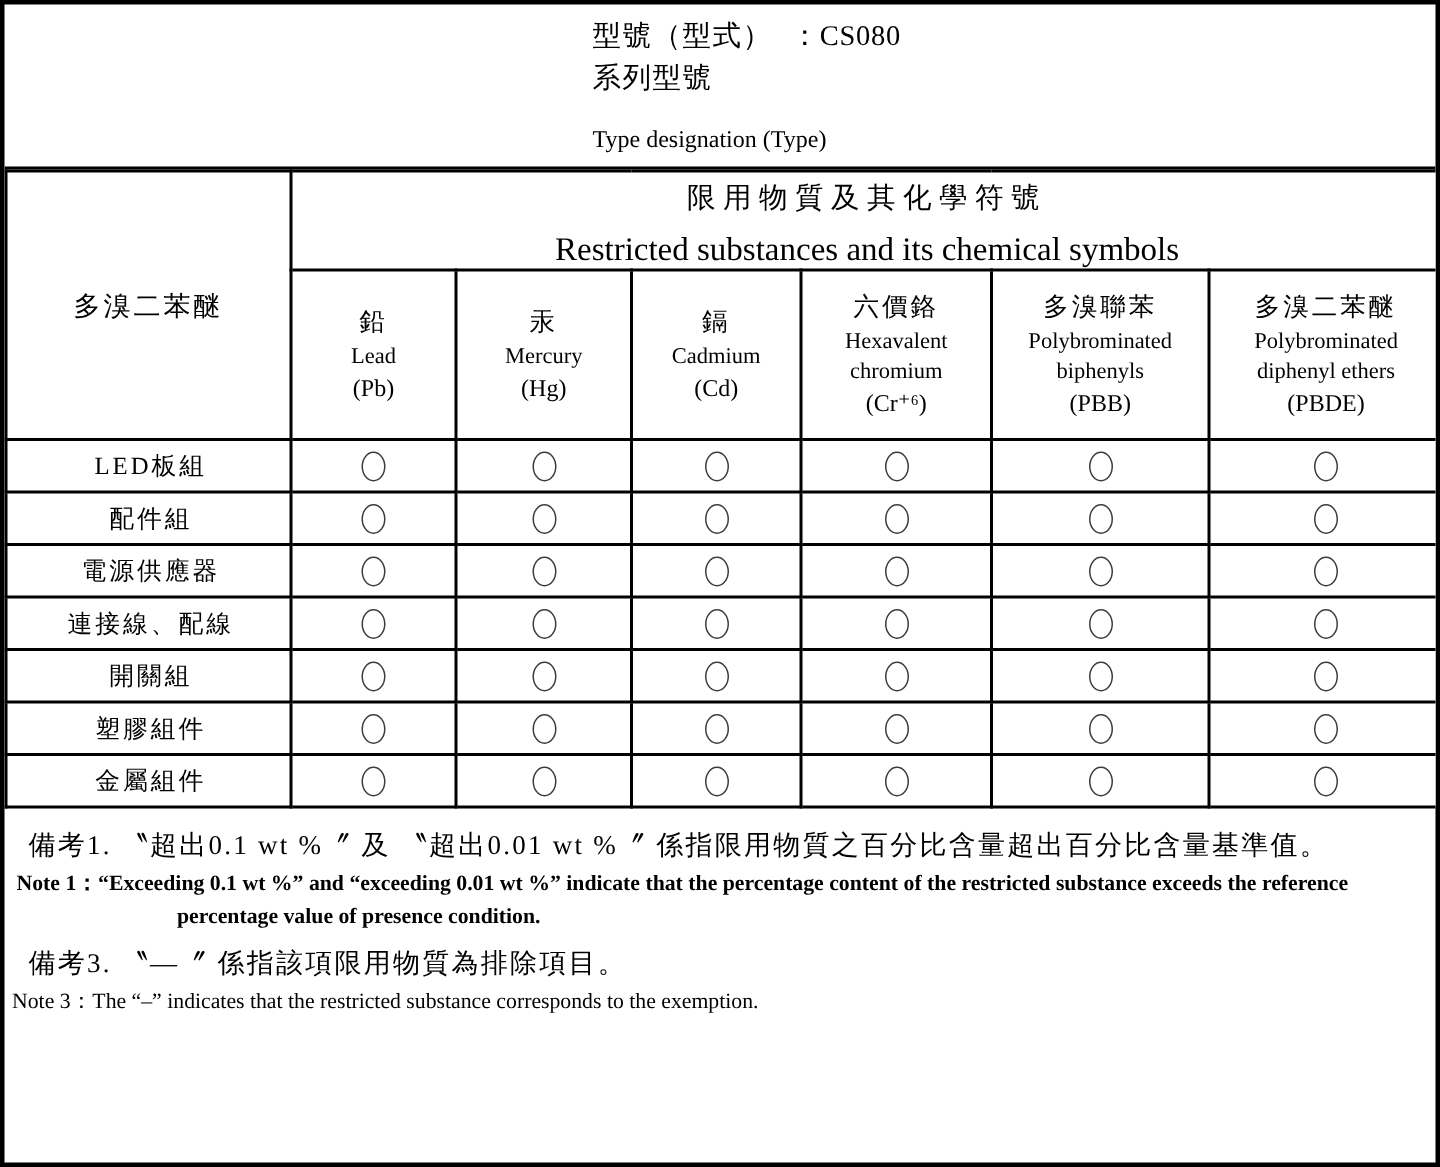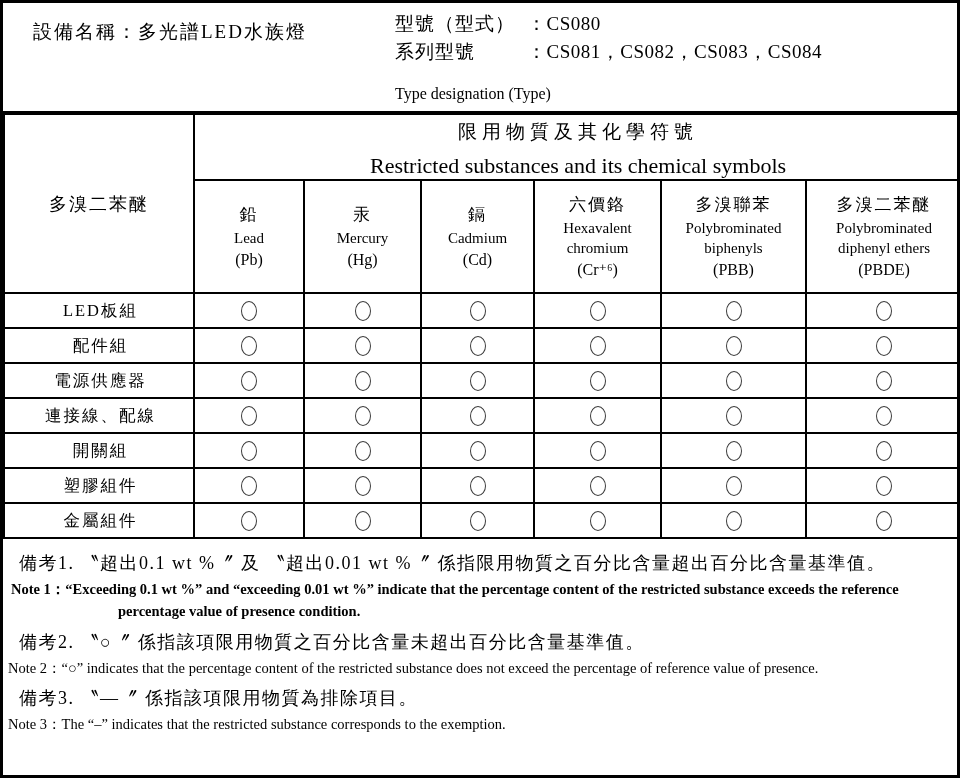--- a/index.html
+++ b/index.html
@@ -98,30 +98,28 @@
   .note-en.oneline{white-space:nowrap;}
   .note-group{margin-bottom:7px;}
 </style>
 </head>
 <body>
 
 <div class="sheet">
 
   <div class="top-block">
     <div class="top-left">
-      <div class="equip-zh">設備名稱：多光譜LED水族燈</div>
     </div>
     <div class="top-right">
       <div class="model-row">
         <span class="model-label">型號（型式）</span>
         <span class="model-value">：CS080</span>
       </div>
       <div class="model-row">
         <span class="model-label">系列型號</span>
-        <span class="model-value">：CS081，CS082，CS083，CS084</span>
       </div>
       <div class="type-en">Type designation (Type)</div>
     </div>
   </div>
 
   <table class="rohs">
     <colgroup id="rohs-cols">
         <col style="width: 190px;">
         <col style="width: 110px;">
         <col style="width: 117px;">
@@ -236,22 +234,18 @@
         </tr>
       </tbody>
   </table>
 
   <div class="notes" id="notes-container">
       <div class="note-group">
         <div class="note-zh">備考1. 〝超出0.1 wt %〞 及 〝超出0.01 wt %〞 係指限用物質之百分比含量超出百分比含量基準值。</div>
         <div class="note-en hanging">Note 1：“Exceeding 0.1 wt %” and “exceeding 0.01 wt %” indicate that the percentage content of the restricted substance exceeds the reference percentage value of presence condition.</div>
       </div>
       <div class="note-group">
-        <div class="note-zh">備考2. 〝○〞 係指該項限用物質之百分比含量未超出百分比含量基準值。</div>
-        <div class="note-en oneline">Note 2：“○”  indicates that the percentage content of the restricted substance does not exceed the percentage of reference value of presence.</div>
-      </div>
-      <div class="note-group">
         <div class="note-zh">備考3. 〝—〞 係指該項限用物質為排除項目。</div>
         <div class="note-en oneline">Note 3：The  “–”  indicates that the restricted substance corresponds to the exemption.</div>
       </div>
     </div>
 
 </div>
 
 </body></html>

